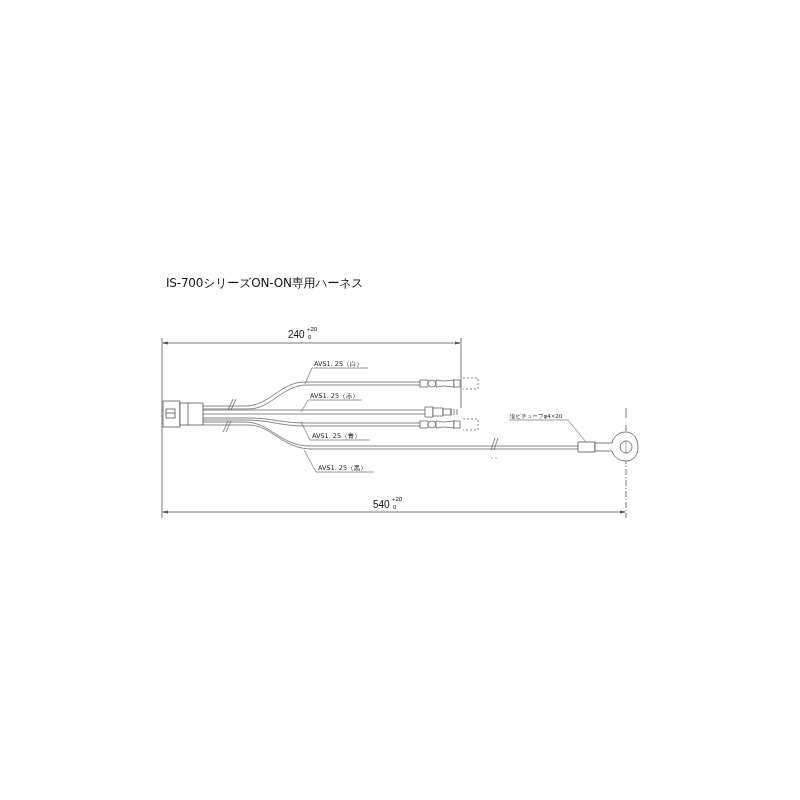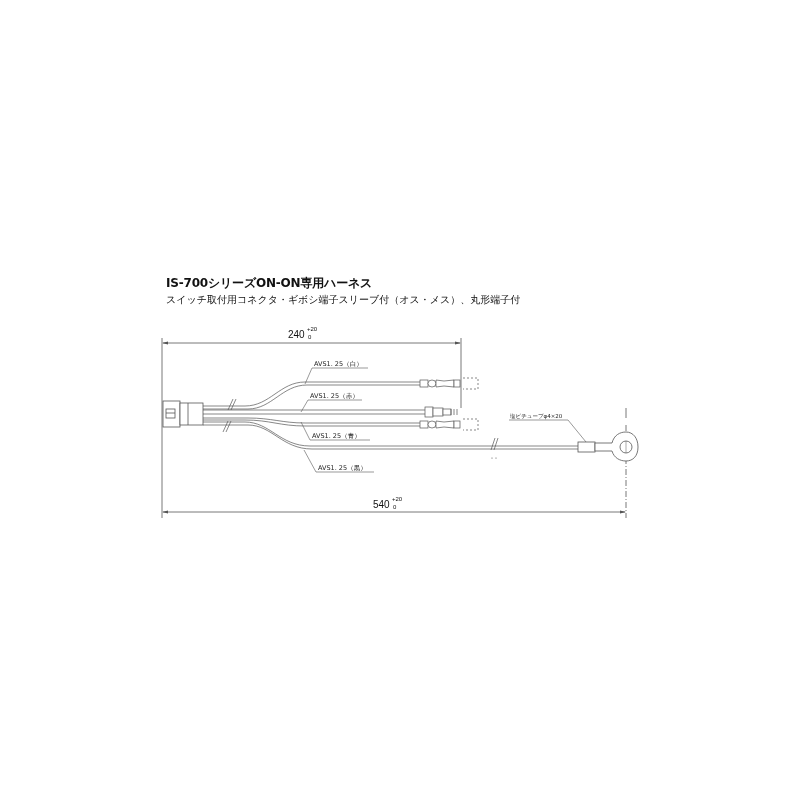--- a/index.html
+++ b/index.html
@@ -1,31 +1,30 @@
 <!DOCTYPE html>
 <html><head>
 <meta charset="utf-8">
 <style>
   html, body { margin: 0; padding: 0; background: #ffffff; }
   body { width: 800px; height: 800px; position: relative; overflow: hidden; font-family: "DejaVu Sans", "Liberation Sans", sans-serif; color: #111; }
   .title-block { position: absolute; left: 166px; top: 276px; }
-  .title { font-size: 12px; font-weight: bold; letter-spacing: -0.2px; margin: 0 0 3px 0; line-height: 14px; }
+  .title { font-size: 12px; font-weight: normal; letter-spacing: -0.2px; margin: 0 0 3px 0; line-height: 14px; }
   .subtitle { font-size: 10px; line-height: 13px; margin: 0; white-space: nowrap; }
   svg { position: absolute; left: 0; top: 0; }
   .dim-text { font-family: "Liberation Sans", "DejaVu Sans", sans-serif; font-size: 10px; fill: #111; }
   .tol { font-family: "Liberation Sans", sans-serif; font-size: 6px; fill: #111; }
   .wire-label { font-family: "DejaVu Sans", sans-serif; font-size: 6.5px; fill: #222; }
   .small-label { font-family: "DejaVu Sans", sans-serif; font-size: 5.5px; fill: #222; }
 </style>
 </head>
 <body>
 
 <div class="title-block">
   <div class="title">IS-700シリーズON-ON専用ハーネス</div>
-  <div class="subtitle">スイッチ取付用コネクタ・ギボシ端子スリーブ付（オス・メス）、丸形端子付</div>
 </div>
 
 <svg width="800" height="800" viewBox="0 0 800 800">
   <g stroke="#555" fill="none" stroke-width="0.8">
 
     <line x1="162" y1="338" x2="162" y2="518"></line>
     <line x1="461" y1="338" x2="461" y2="408"></line>
     <line x1="626" y1="425" x2="626" y2="518" stroke-dasharray="6,2,1,2"></line>
     <line x1="626" y1="408" x2="626" y2="418"></line>
 

